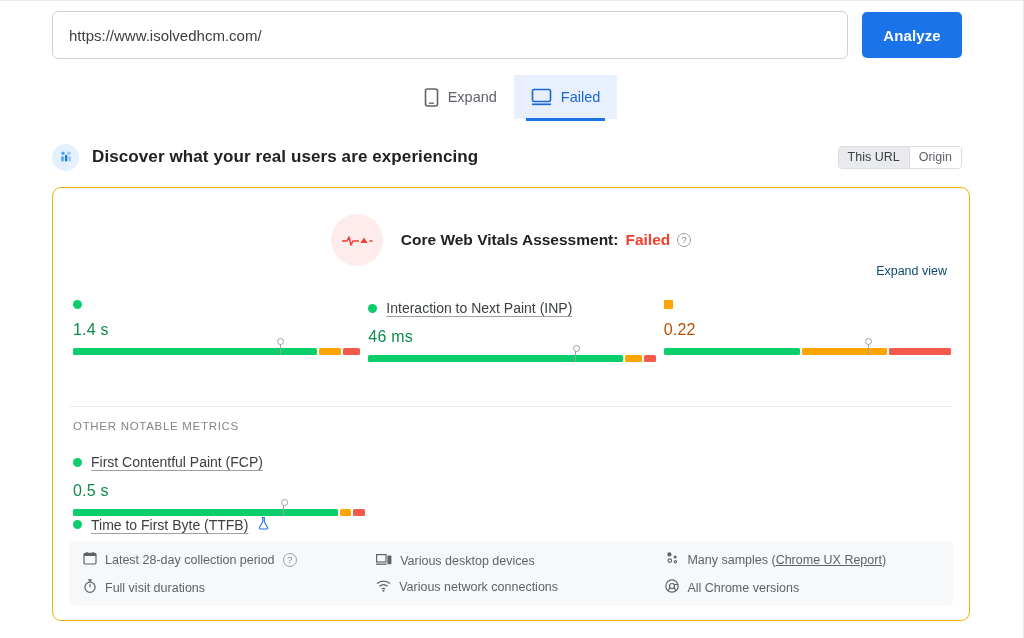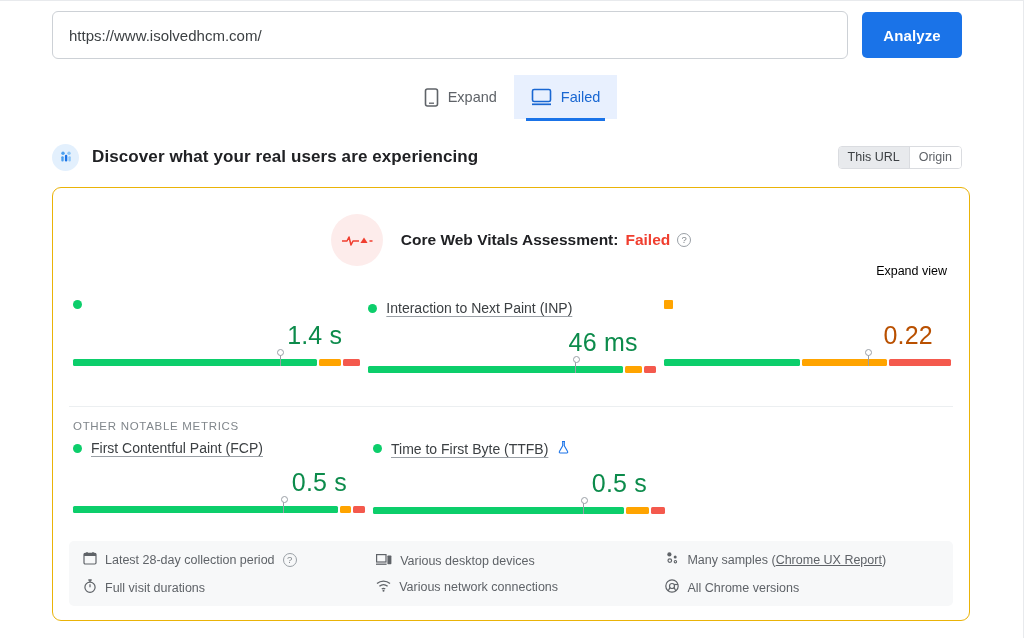--- a/index.html
+++ b/index.html
@@ -125,51 +125,51 @@
   .cwv-status { color: #f03e2f; font-weight: bold; }
   .help-circle {
     width: 14px; height: 14px; border-radius: 50%;
     border: 1px solid #9aa0a6; color: #80868b;
     font-size: 9.5px; line-height: 12px; text-align: center;
     display: inline-block; font-weight: normal;
     font-family: "Liberation Sans", sans-serif;
   }
   .expand-view {
     position: absolute; right: 22px; top: 76px;
-    font-size: 12.5px; color: #000000; cursor: pointer;
+    font-size: 12.5px; color: #0c4a6e; cursor: pointer;
   }
 
   
   .metrics-grid {
     position: absolute; left: 0; top: 112px;
     width: 918px;
     display: flex;
     padding: 0 16px;
   }
-  .metrics-grid.secondary { top: 252px; }
+  .metrics-grid.secondary { top: 266px; flex-direction: column; }
   .metric { width: 300px; padding: 0 4px; }
   .metric-head {
     display: flex; align-items: center; gap: 9px;
     font-size: 14px; color: #3c4043;
   }
   .dot {
     width: 9px; height: 9px; border-radius: 50%;
     flex: 0 0 auto;
   }
   .dot.square { border-radius: 1px; }
   .metric-name {
     text-decoration: underline;
     text-decoration-color: #9aa0a6;
     text-underline-offset: 3px;
     cursor: pointer;
     color: #3c4043;
   }
   .flask { flex: 0 0 auto; }
   .metric-value {
-    text-align: right; font-size: 25px; margin-top: 12px;
+    font-size: 16px; margin-top: 12px;
     padding-right: 18px; letter-spacing: .2px;
   }
   .bar {
     position: relative; height: 7px; margin-top: 9px;
     display: flex; gap: 2px;
   }
   .seg { height: 7px; border-radius: 1.5px; }
   .seg.good { background: #0cce6b; }
   .seg.avg  { background: #ffa400; }
   .seg.poor { background: #f4594d; }

